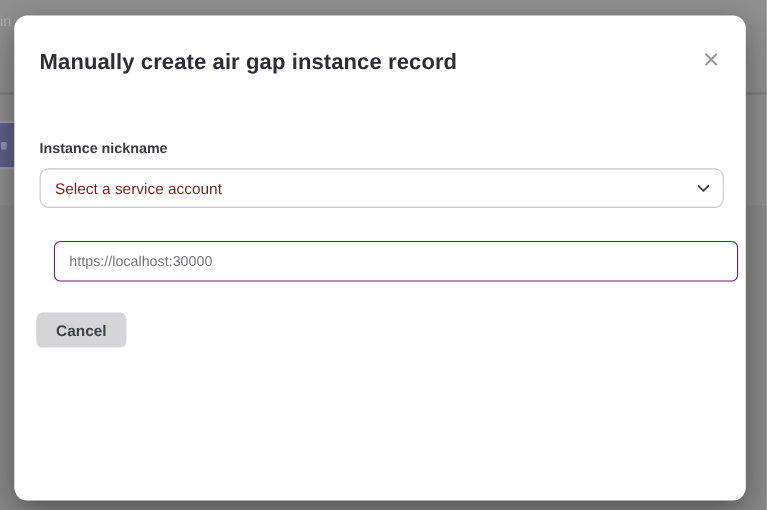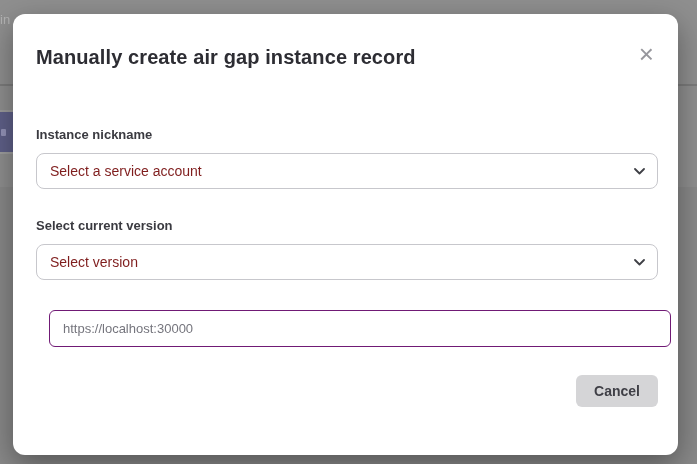--- a/index.html
+++ b/index.html
@@ -93,21 +93,21 @@
     border: 1px solid #701a75; border-radius: 6px;
     background: #ffffff;
     font-family: "Liberation Sans", "DejaVu Sans", sans-serif;
     font-size: 13px; color: #43444b;
     padding: 0 13px;
     margin-left: 13px;
   }
   input.field-input::placeholder { color: #75757d; opacity: 1; }
 
   .modal-footer {
-    display: flex; justify-content: flex-end; align-items: center;
+    display: flex; align-items: center;
     gap: 14px;
     margin-top: 28px; padding: 0 20px;
   }
   .btn {
     height: 32px; border: none; border-radius: 6px;
     font-family: "Liberation Sans", "DejaVu Sans", sans-serif;
     font-size: 14px; font-weight: 700;
     cursor: pointer; line-height: 32px; padding: 0 18px;
   }
   .btn-cancel { background: #d5d5d7; color: #3f3f46; }
@@ -143,31 +143,20 @@
       <div class="select-wrap">
         <select class="field-select">
           <option>Select a service account</option>
         </select>
         <svg class="chevron" width="11" height="7" viewBox="0 0 11 7">
           <path d="M1 1 L5.5 5.5 L10 1" fill="none" stroke="#3f4046" stroke-width="1.8" stroke-linecap="round" stroke-linejoin="round"></path>
         </svg>
       </div>
     </div>
 
-    <div class="field-group">
-      <label class="field-label">Select current version</label>
-      <div class="select-wrap">
-        <select class="field-select">
-          <option>Select version</option>
-        </select>
-        <svg class="chevron" width="11" height="7" viewBox="0 0 11 7">
-          <path d="M1 1 L5.5 5.5 L10 1" fill="none" stroke="#3f4046" stroke-width="1.8" stroke-linecap="round" stroke-linejoin="round"></path>
-        </svg>
-      </div>
-    </div>
 
     <div class="field-group">
       <input class="field-input" type="text" placeholder="https://localhost:30000" style="">
     </div>
 
   </div>
 
   <div class="modal-footer">
     <button class="btn btn-cancel">Cancel</button>
   </div>

